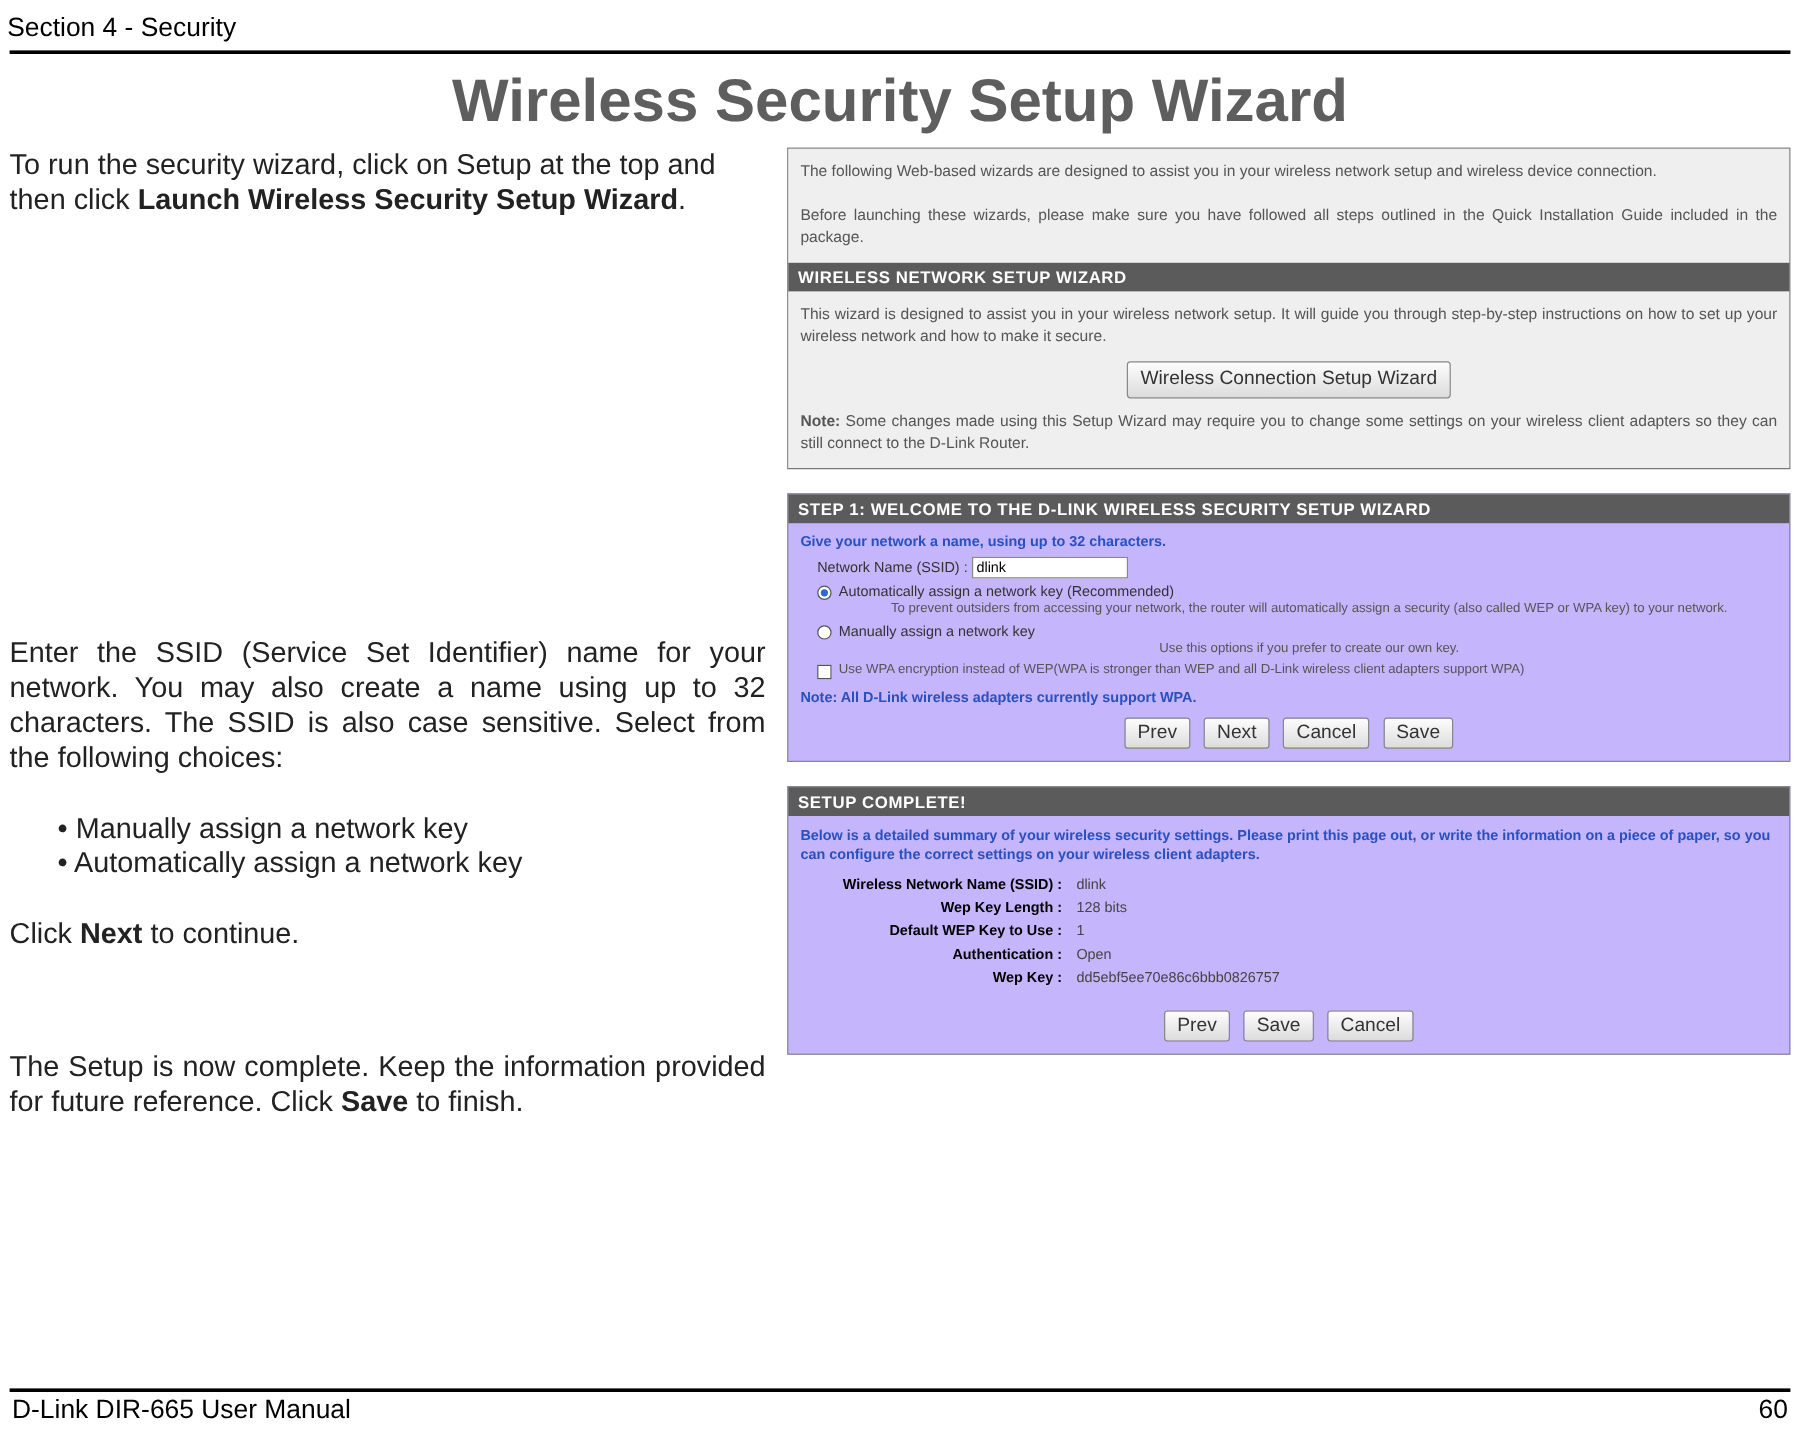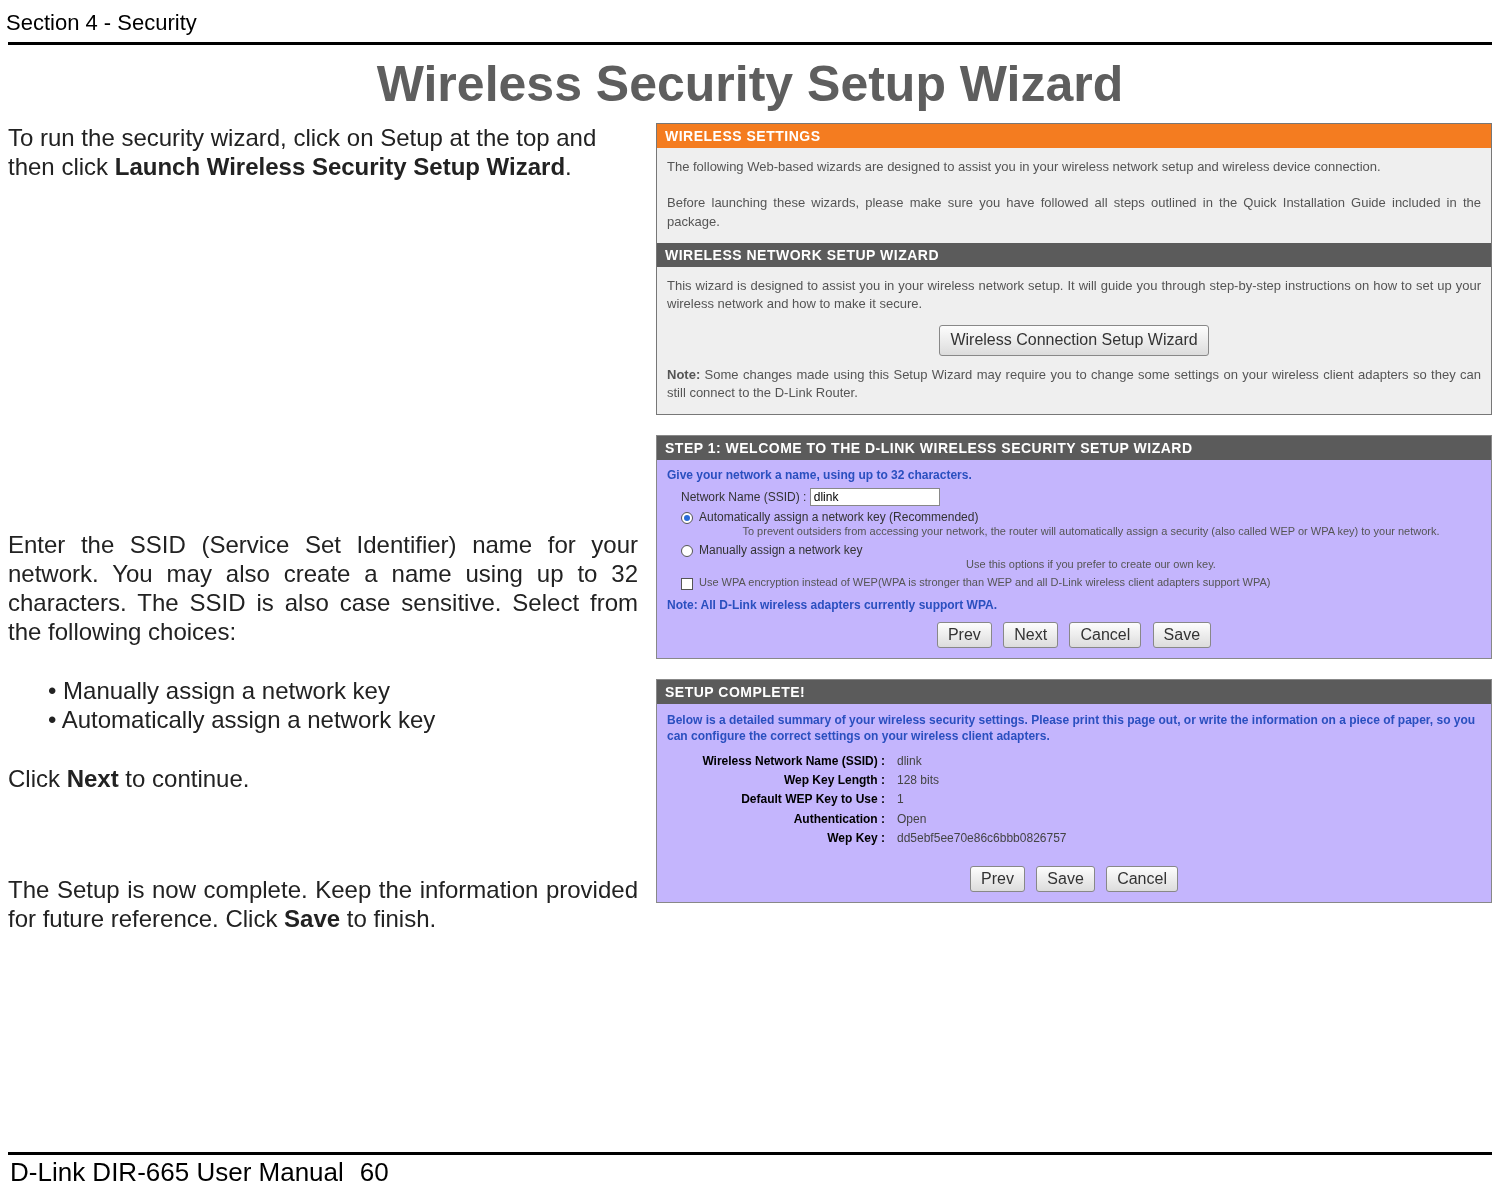--- a/index.html
+++ b/index.html
@@ -148,22 +148,22 @@
   .footer {
     position: absolute;
     bottom: 6px;
     left: 8px; right: 8px;
   }
   .bottom-rule {
     border-top: 3px solid #000;
     margin-bottom: 2px;
   }
   .footer-row {
-    display: flex; 
-    font-size: 26px;
+    display: flex; justify-content: space-between;
+    font-size: 22px;
     padding: 0 2px;
     gap: 16px;
   }
   .spacer-460 { height: 460px; }
   .block1 { margin-top: 0; }
   .block2 { margin-top: 84px; }
   .block3 { margin-top: 82px; }
   .bullet-indent { padding-left: 40px; }
 </style>
 </head>
@@ -197,21 +197,20 @@
     <div class="block3">
       <p class="justify">
         <span>The Setup is now complete. Keep the information provided for future reference. Click </span><b>Save</b><span> to finish.</span>
       </p>
     </div>
   </div>
 
   <div class="rightcol">
 
     <div class="panel">
-      <div class="orange-bar">WIRELESS SETTINGS</div>
       <div class="panel-body justify">
         <div>The following Web-based wizards are designed to assist you in your wireless network setup and wireless device connection.</div>
         <br>
         <div>Before launching these wizards, please make sure you have followed all steps outlined in the Quick Installation Guide included in the package.</div>
       </div>
       <div class="dark-bar">WIRELESS NETWORK SETUP WIZARD</div>
       <div class="panel-body justify">
         <div>This wizard is designed to assist you in your wireless network setup. It will guide you through step-by-step instructions on how to set up your wireless network and how to make it secure.</div>
         <div class="btn-row-center" style="margin:12px 0 10px 0">
           <span class="btn">Wireless Connection Setup Wizard</span>

